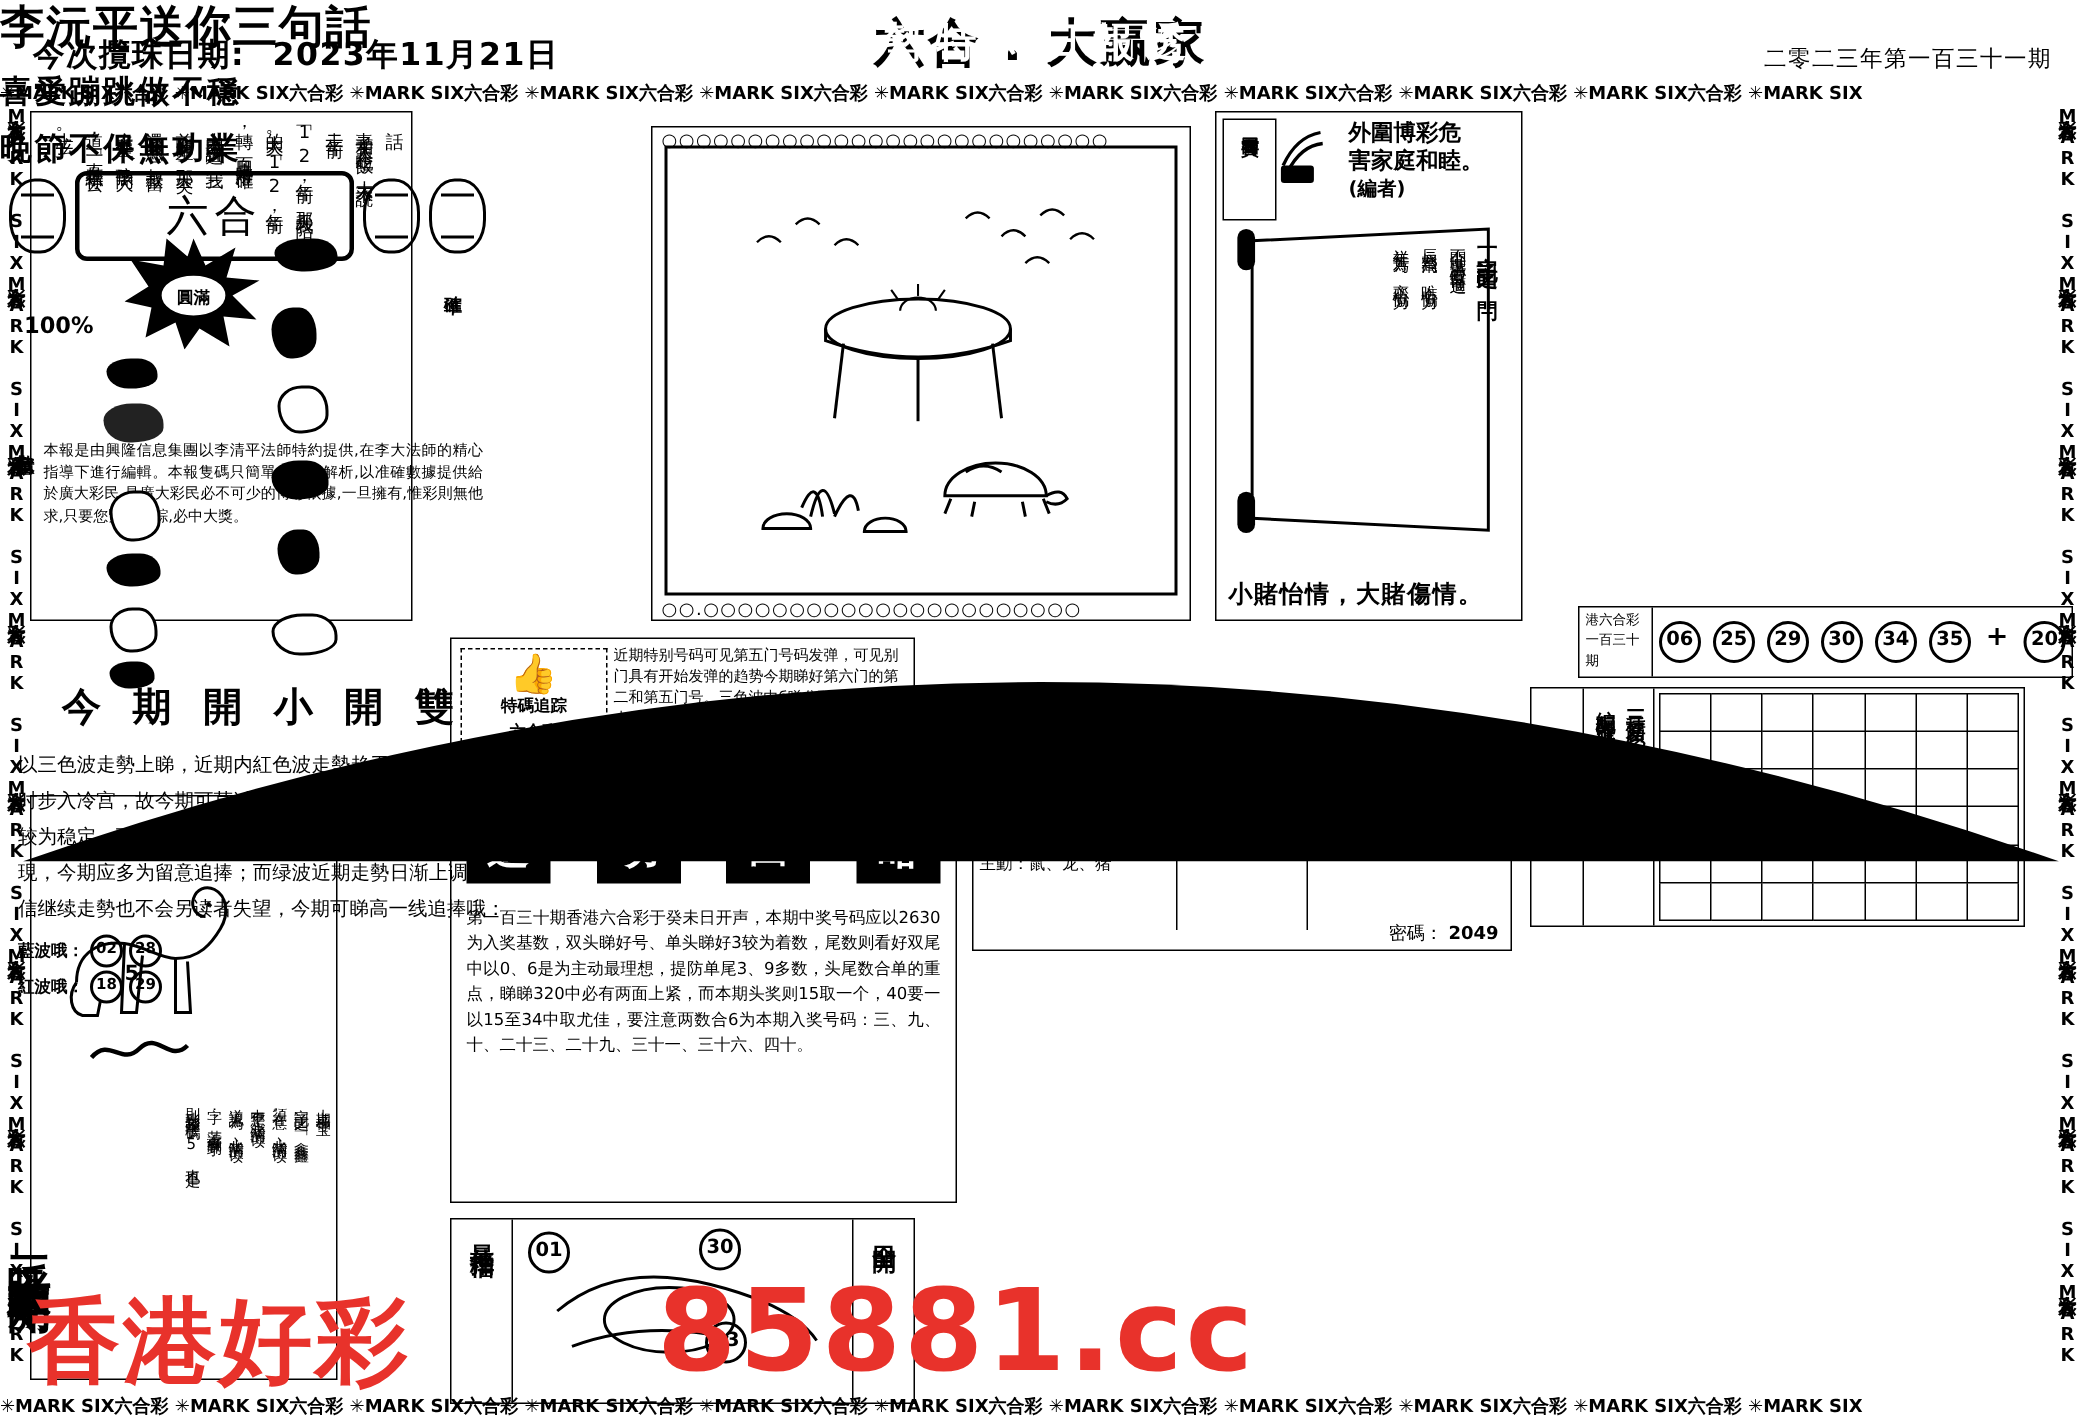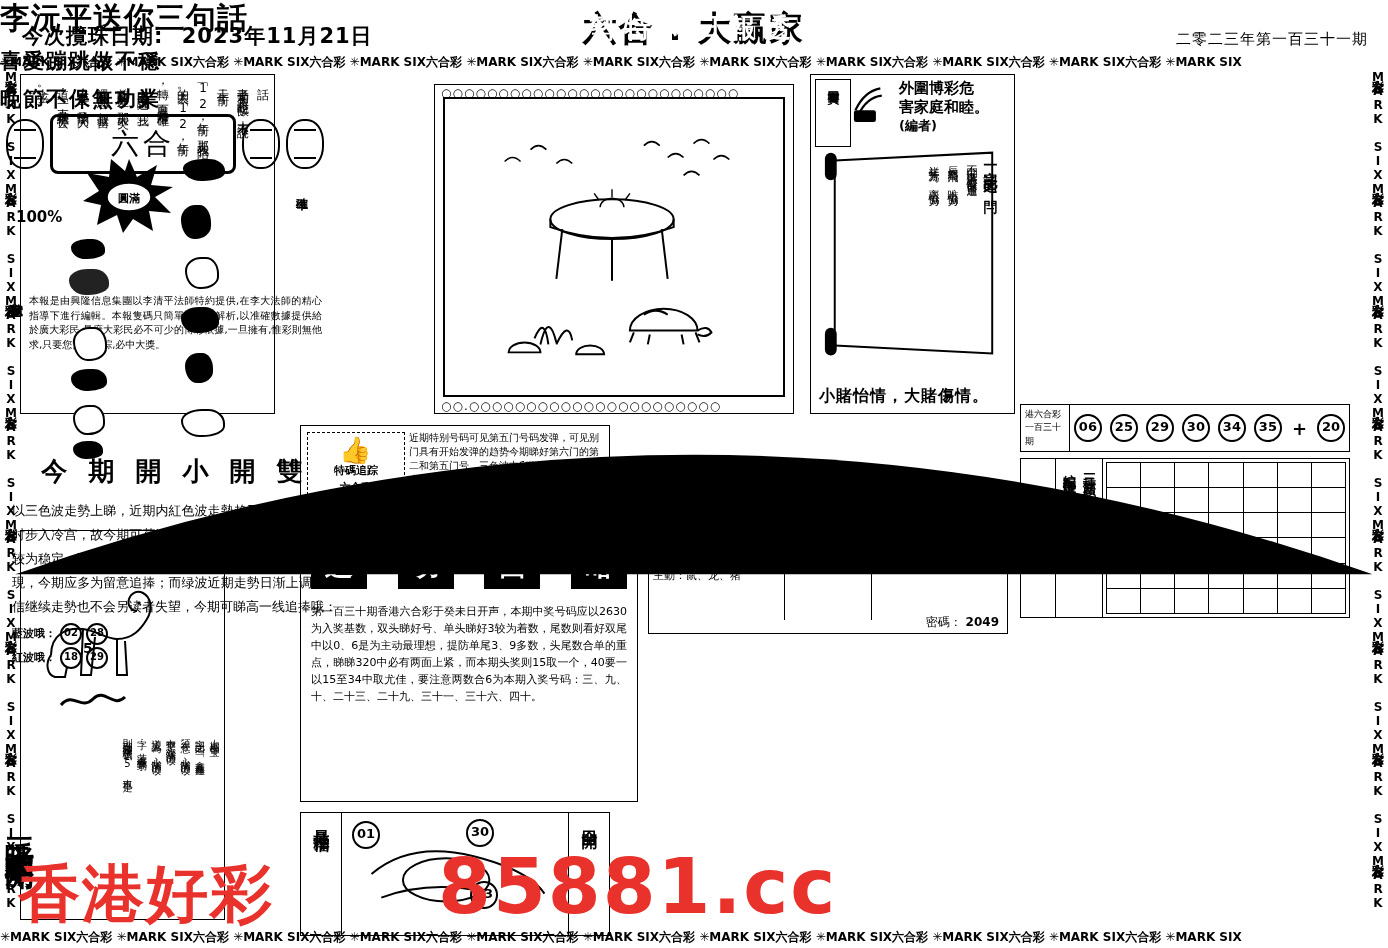--- a/index.html
+++ b/index.html
@@ -46,21 +46,21 @@
   .burst svg{width:100%;height:100%}
   
   #pic{left:434px;top:84px;width:360px;height:330px;}
   #pic .inner{position:absolute;left:8px;top:12px;right:8px;bottom:16px;border:2px solid #000;}
   #pic .dots{position:absolute;left:6px;right:6px;font-size:12px;letter-spacing:1px;color:#000;white-space:nowrap;overflow:hidden;}
   
   #poem{left:810px;top:74px;width:205px;height:340px;}
   
   #rlogo{left:1020px;top:74px;width:330px;height:340px;border:none;}
   
-  #nums{left:1020px;top:404px;width:330px;height:48px;}
+  #nums{left:1052px;top:404px;width:330px;height:48px;}
   
   #wave{left:1020px;top:458px;width:330px;height:160px;}
   
   #brtext{left:1000px;top:622px;width:350px;height:300px;border:none;}
   
   #slogan{left:20px;top:418px;width:255px;height:110px;border:none;}
   
   #dino{left:20px;top:530px;width:205px;height:390px;}
   
   #special{left:300px;top:425px;width:310px;height:100px;}
@@ -77,21 +77,21 @@
   
   #best{left:300px;top:812px;width:310px;height:124px;}
   
   .wm{position:absolute;left:18px;top:838px;width:1330px;height:90px;pointer-events:none;}
   .wm .t1{position:absolute;left:0;top:14px;font-size:62px;font-weight:bold;color:#e8322b;letter-spacing:2px;
           font-family:"DejaVu Sans","Liberation Sans",sans-serif;}
   .wm .t2{position:absolute;left:420px;top:4px;font-size:76px;font-weight:bold;color:#e8322b;letter-spacing:2px;}
   
   .ball{display:inline-block;width:24px;height:24px;border:2px solid #000;border-radius:50%;text-align:center;
         line-height:22px;font-size:13px;font-weight:bold;}
-  .circle-row{display:flex;gap:8px;align-items:center;}
+  .circle-row{display:flex;gap:8px;align-items:flex-start;}
   .hollow{width:20px;height:20px;border:2px solid #000;border-radius:50%;
           background:radial-gradient(circle at 35% 35%, #fff 0 35%, #333 36% 100%);}
   
   .wt{width:100%;height:100%;border-collapse:collapse;}
   .wt td{border:1px solid #000;padding:0;}
   
   .lantern{width:34px;height:46px;border:2px solid #000;border-radius:45%;position:relative;}
   .lantern:before,.lantern:after{content:"";position:absolute;left:6px;right:6px;height:2px;background:#000;}
   .lantern:before{top:8px}.lantern:after{bottom:8px}
   

